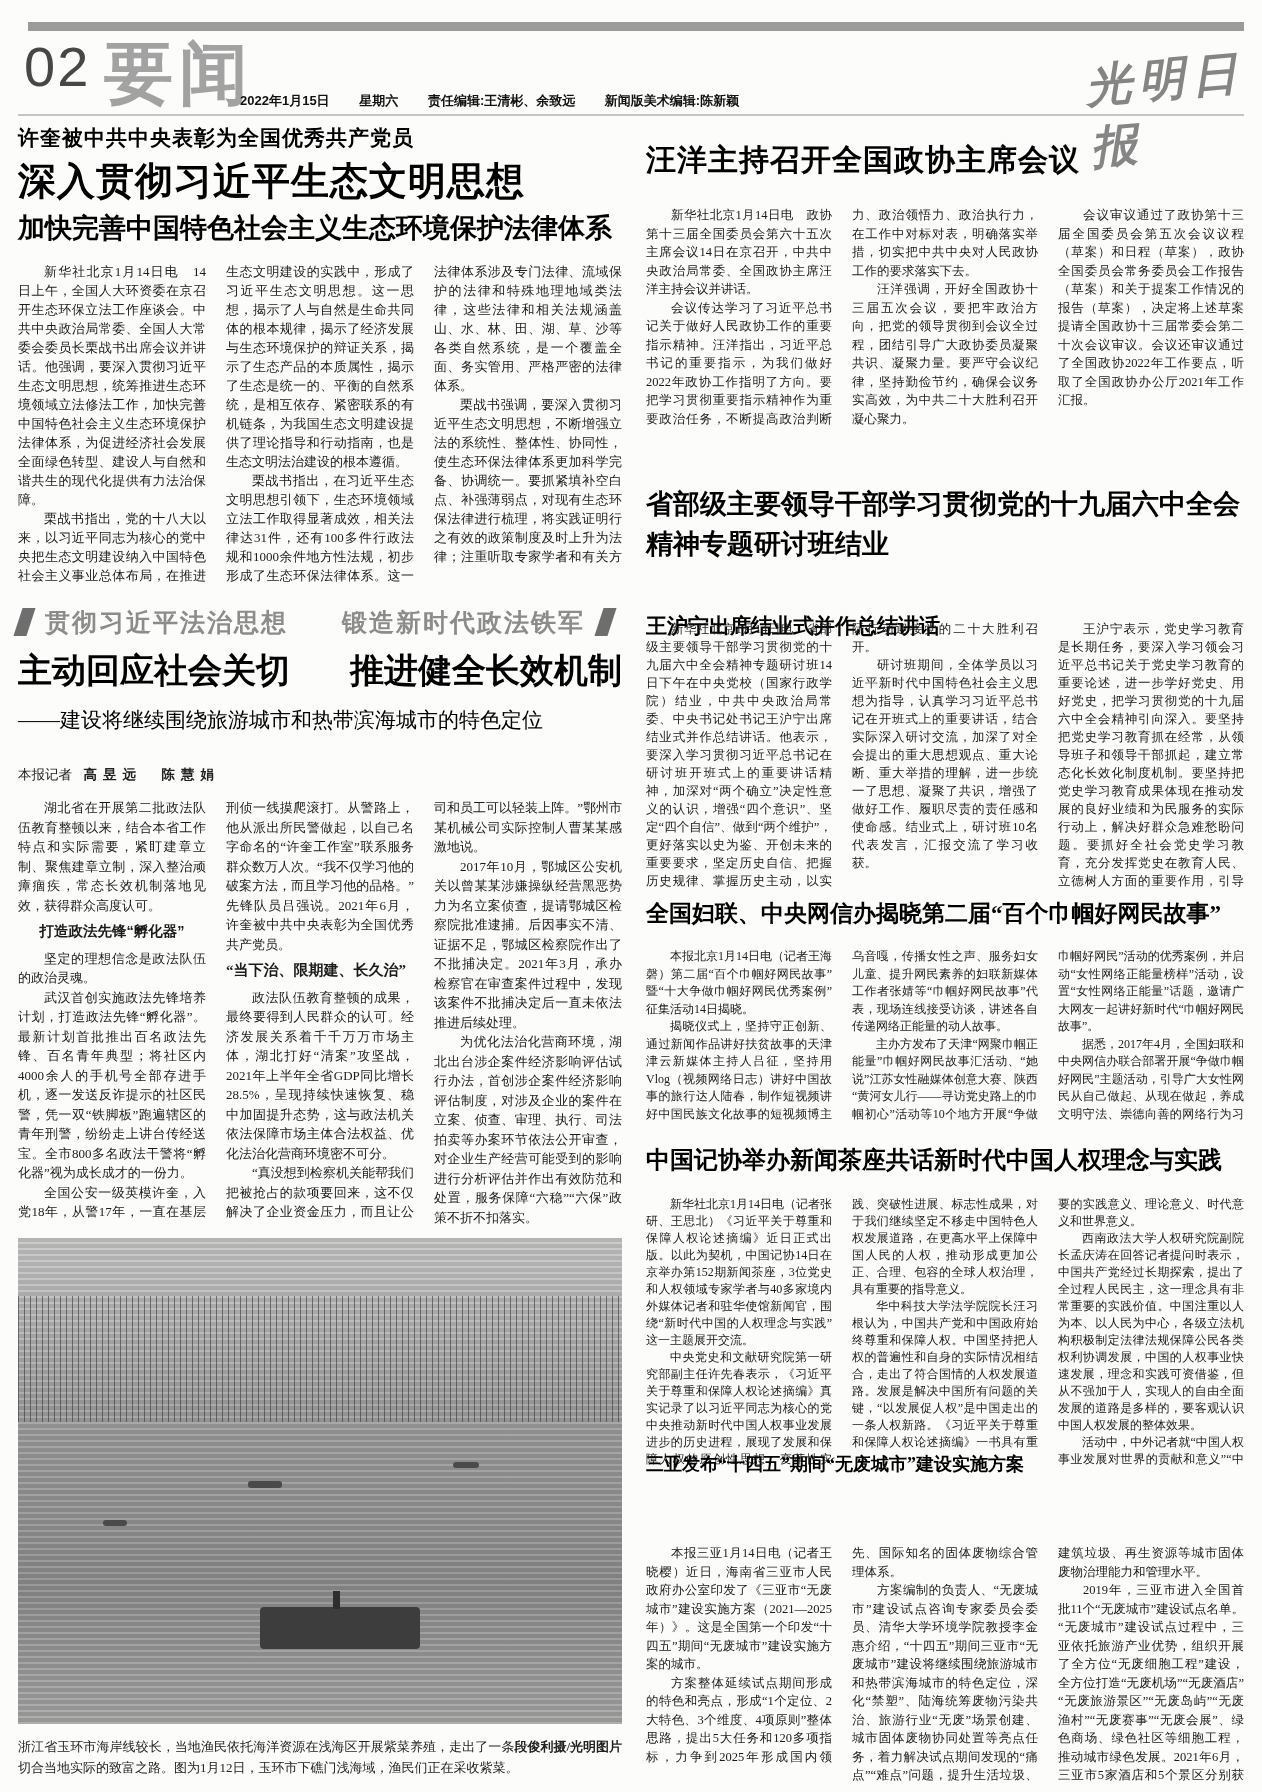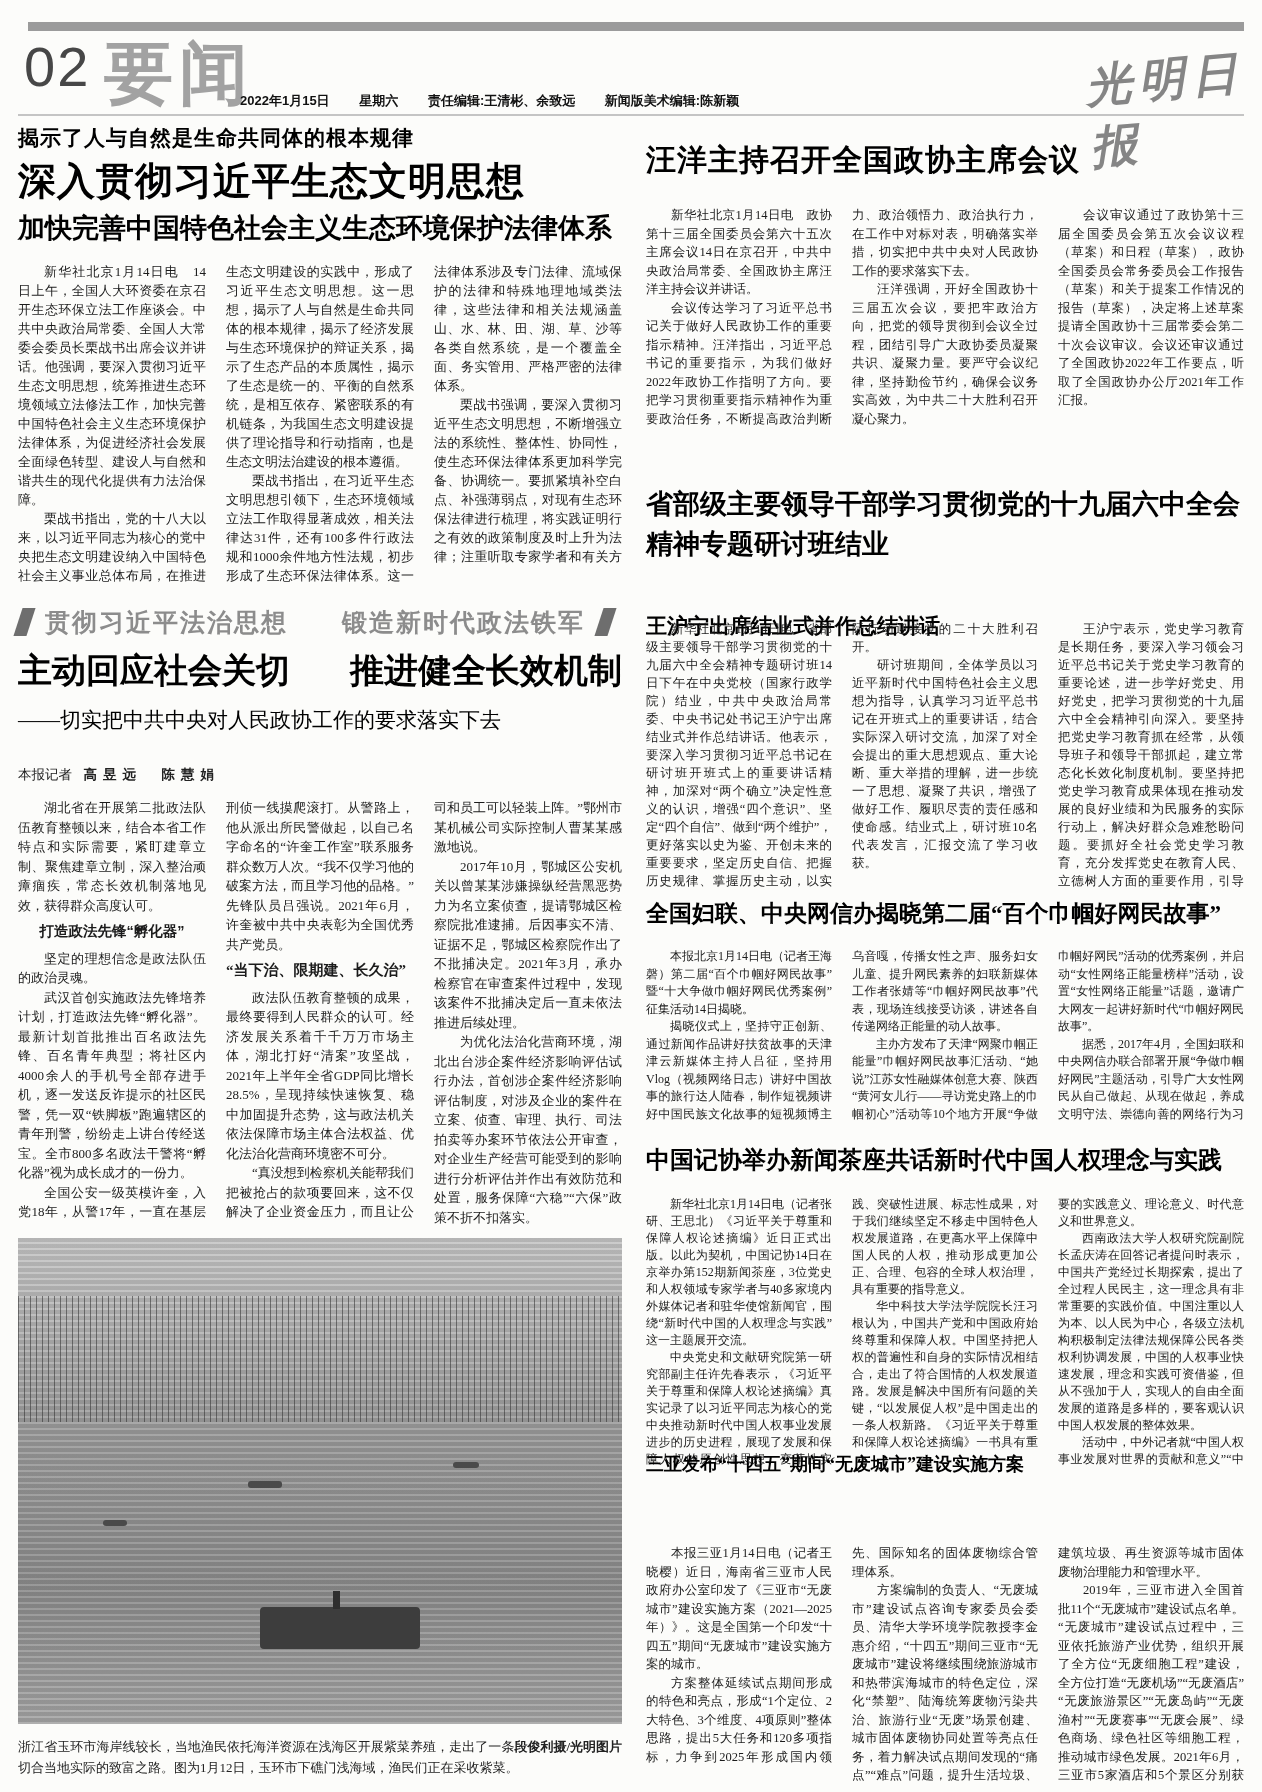--- a/index.html
+++ b/index.html
@@ -76,42 +76,42 @@
   <div class="abs sectionname">要闻</div>
   <div class="abs hdrmeta">
     <span>2022年1月15日</span>
     <span>星期六</span>
     <span>责任编辑:王清彬、余致远</span>
     <span>新闻版美术编辑:陈新颖</span>
   </div>
   <div class="abs masthead">光明日报</div>
   <div class="abs hdr-rule"></div>
 
-  <div class="abs ls-kicker">揭示了人与自然是生命共同体的根本规律</div>
+  <div class="abs ls-kicker">许奎被中共中央表彰为全国优秀共产党员</div>
   <div class="abs ls-h1">深入贯彻习近平生态文明思想</div>
   <div class="abs ls-h2">加快完善中国特色社会主义生态环境保护法律体系</div>
   <div class="abs ls-body cols">
     <p><b class="dl">新华社北京1月14日电</b><span>　14日上午，全国人大环资委在京召开生态环保立法工作座谈会。中共中央政治局常委、全国人大常委会委员长栗战书出席会议并讲话。他强调，要深入贯彻习近平生态文明思想，统筹推进生态环境领域立法修法工作，加快完善中国特色社会主义生态环境保护法律体系，为促进经济社会发展全面绿色转型、建设人与自然和谐共生的现代化提供有力法治保障。</span></p>
     <p>栗战书指出，党的十八大以来，以习近平同志为核心的党中央把生态文明建设纳入中国特色社会主义事业总体布局，在推进生态文明建设的实践中，形成了习近平生态文明思想。这一思想，揭示了人与自然是生命共同体的根本规律，揭示了经济发展与生态环境保护的辩证关系，揭示了生态产品的本质属性，揭示了生态是统一的、平衡的自然系统，是相互依存、紧密联系的有机链条，为我国生态文明建设提供了理论指导和行动指南，也是生态文明法治建设的根本遵循。</p>
     <p>栗战书指出，在习近平生态文明思想引领下，生态环境领域立法工作取得显著成效，相关法律达31件，还有100多件行政法规和1000余件地方性法规，初步形成了生态环保法律体系。这一法律体系涉及专门法律、流域保护的法律和特殊地理地域类法律，这些法律和相关法规涵盖山、水、林、田、湖、草、沙等各类自然系统，是一个覆盖全面、务实管用、严格严密的法律体系。</p>
     <p>栗战书强调，要深入贯彻习近平生态文明思想，不断增强立法的系统性、整体性、协同性，使生态环保法律体系更加科学完备、协调统一。要抓紧填补空白点、补强薄弱点，对现有生态环保法律进行梳理，将实践证明行之有效的政策制度及时上升为法律；注重听取专家学者和有关方面的意见建议，把握生态环保规律，增强法律体系整体功效。</p>
 
   </div>
 
   <div class="abs banner">
     <span class="bar"></span>
     <span>贯彻习近平法治思想　　锻造新时代政法铁军</span>
     <span class="bar"></span>
   </div>
 
   <div class="abs zf-h">
     <span>主动回应社会关切</span>
     <span>推进健全长效机制</span>
   </div>
-  <div class="abs zf-sub">——切实把中共中央对人民政协工作的要求落实下去</div>
+  <div class="abs zf-sub">——建设将继续围绕旅游城市和热带滨海城市的特色定位</div>
   <div class="abs zf-byline">
     <span>本报记者</span>
     <b>高昱远　陈慧娟</b>
   </div>
   <div class="abs zf-body cols">
     <p>湖北省在开展第二批政法队伍教育整顿以来，结合本省工作特点和实际需要，紧盯建章立制、聚焦建章立制，深入整治顽瘴痼疾，常态长效机制落地见效，获得群众高度认可。</p>
     <p class="inner-h1">打造政法先锋“孵化器”</p>
     <p>坚定的理想信念是政法队伍的政治灵魂。</p>
     <p>武汉首创实施政法先锋培养计划，打造政法先锋“孵化器”。最新计划首批推出百名政法先锋、百名青年典型；将社区内4000余人的手机号全部存进手机，逐一发送反诈提示的社区民警，凭一双“铁脚板”跑遍辖区的青年刑警，纷纷走上讲台传经送宝。全市800多名政法干警将“孵化器”视为成长成才的一份力。</p>
     <p>全国公安一级英模许奎，入党18年，从警17年，一直在基层刑侦一线摸爬滚打。从警路上，他从派出所民警做起，以自己名字命名的“许奎工作室”联系服务群众数万人次。“我不仅学习他的破案方法，而且学习他的品格。”先锋队员吕强说。2021年6月，许奎被中共中央表彰为全国优秀共产党员。</p>

